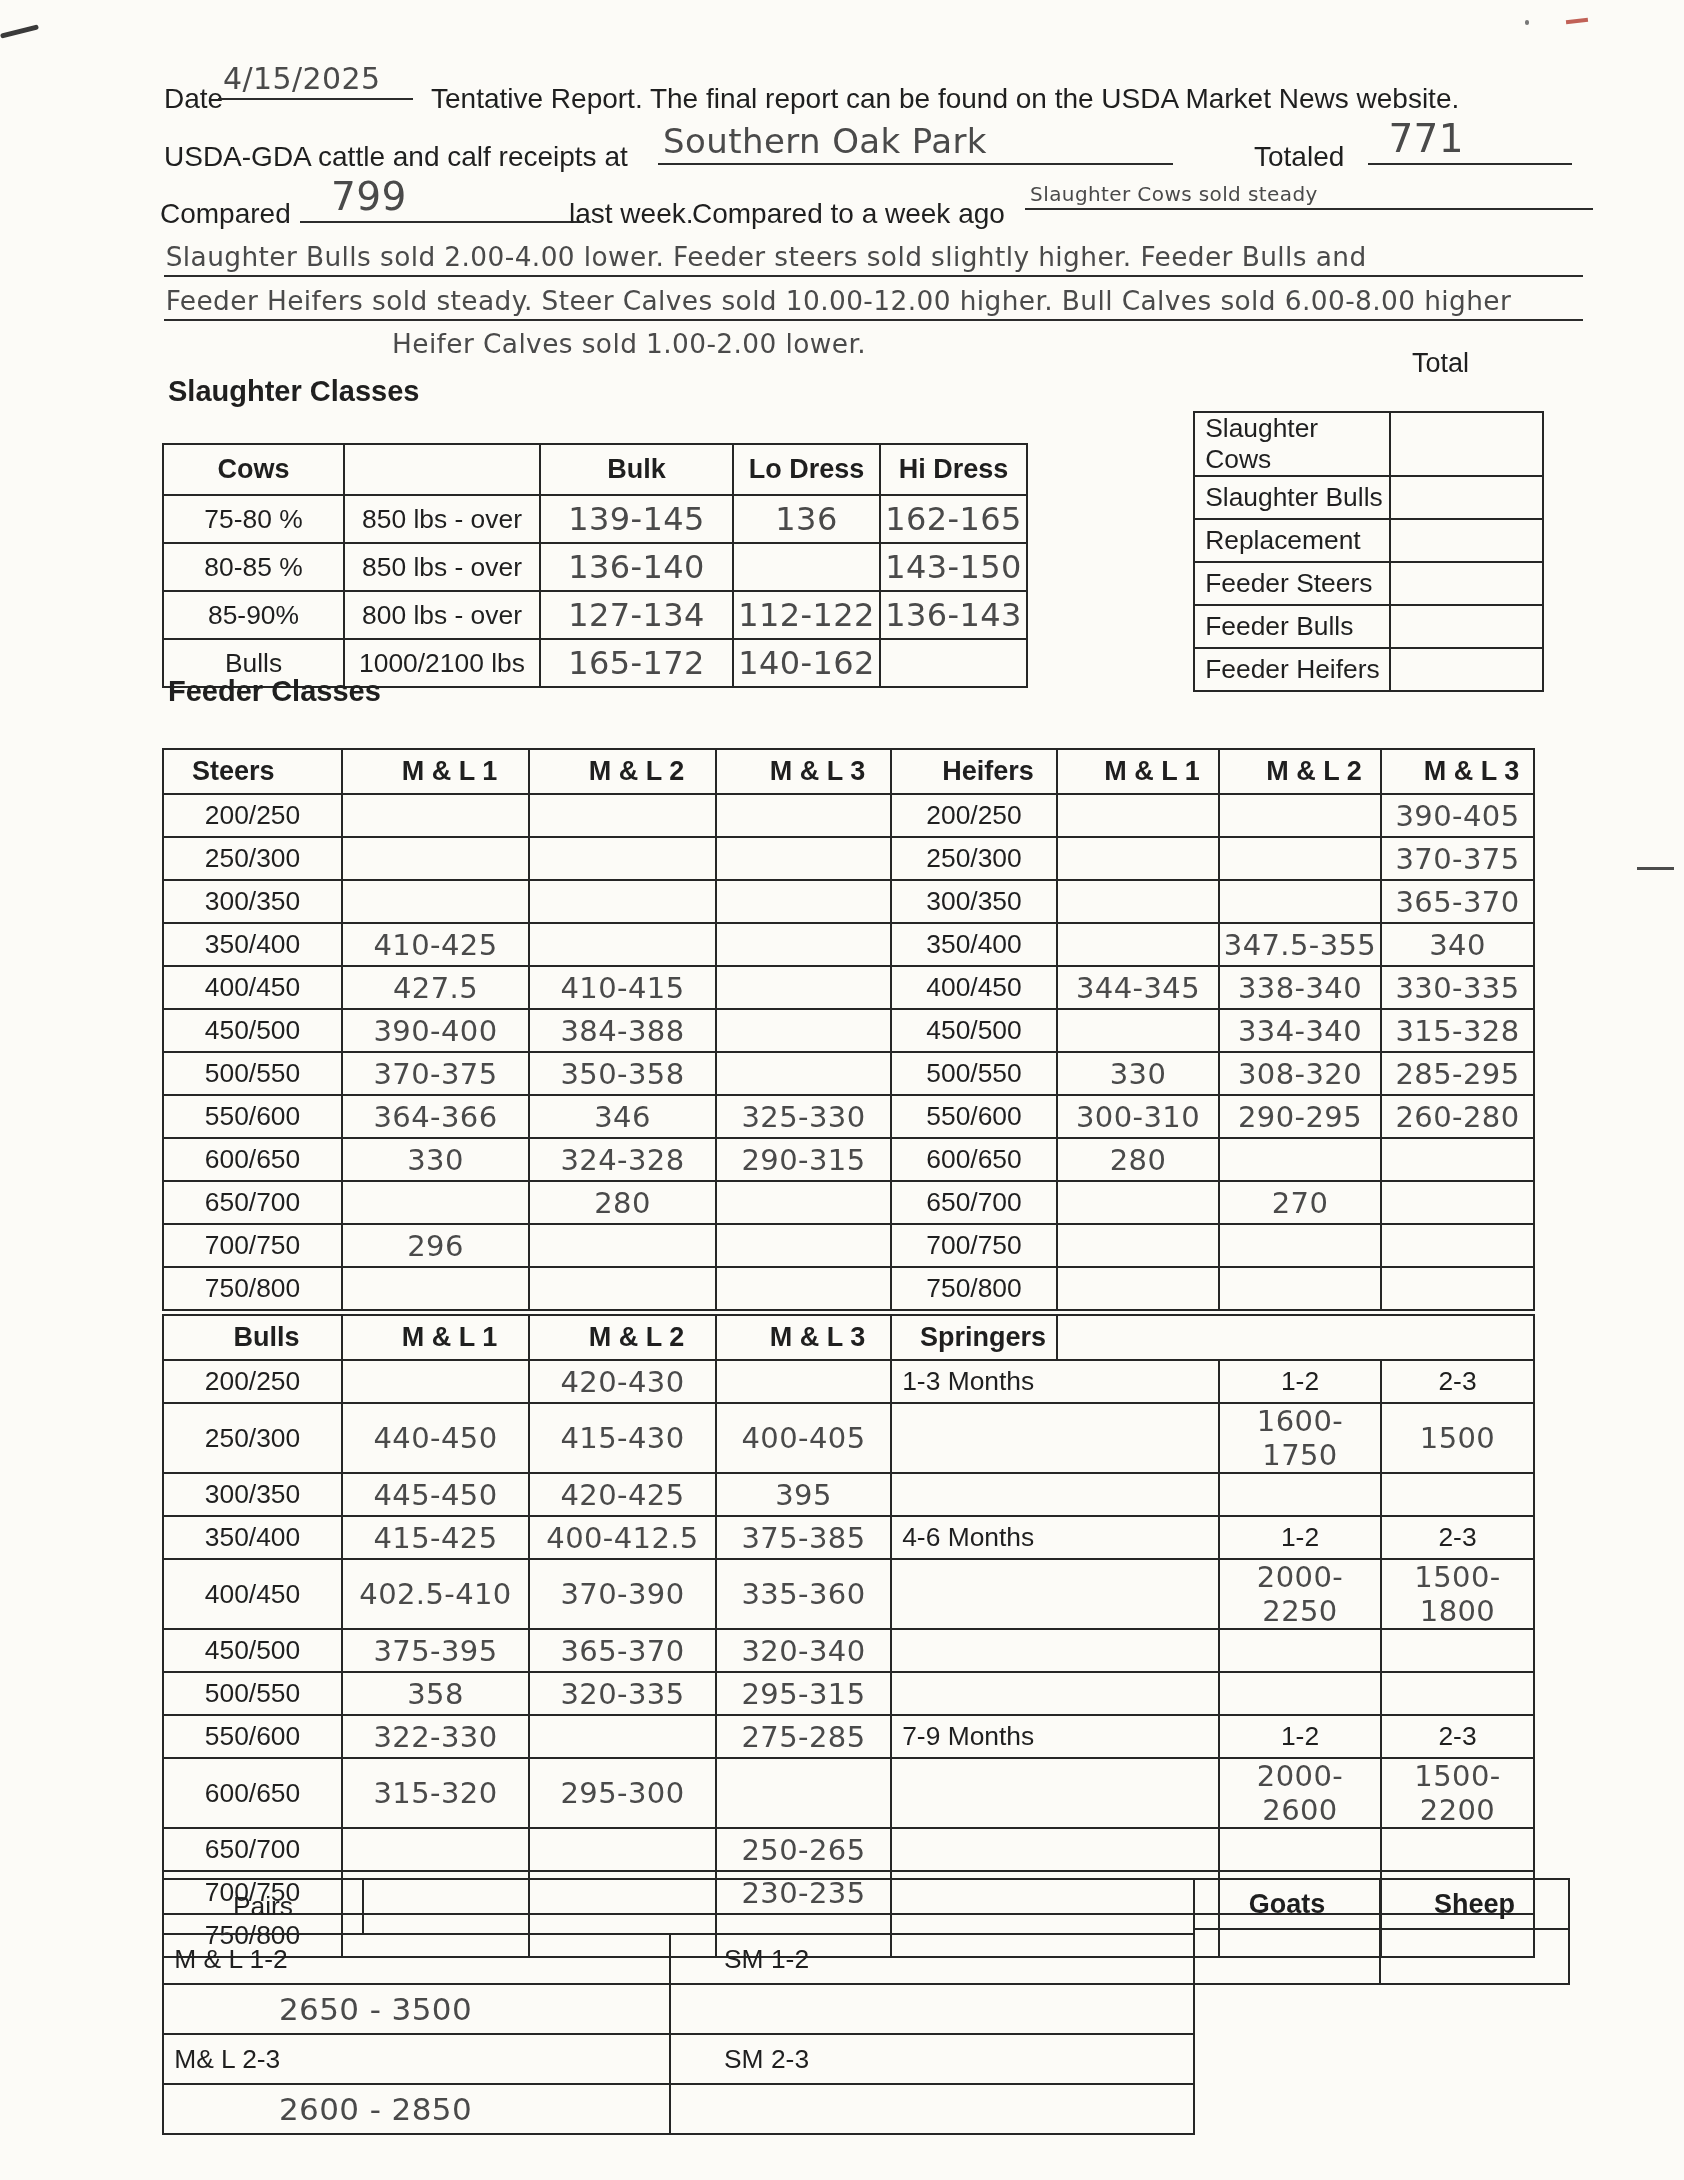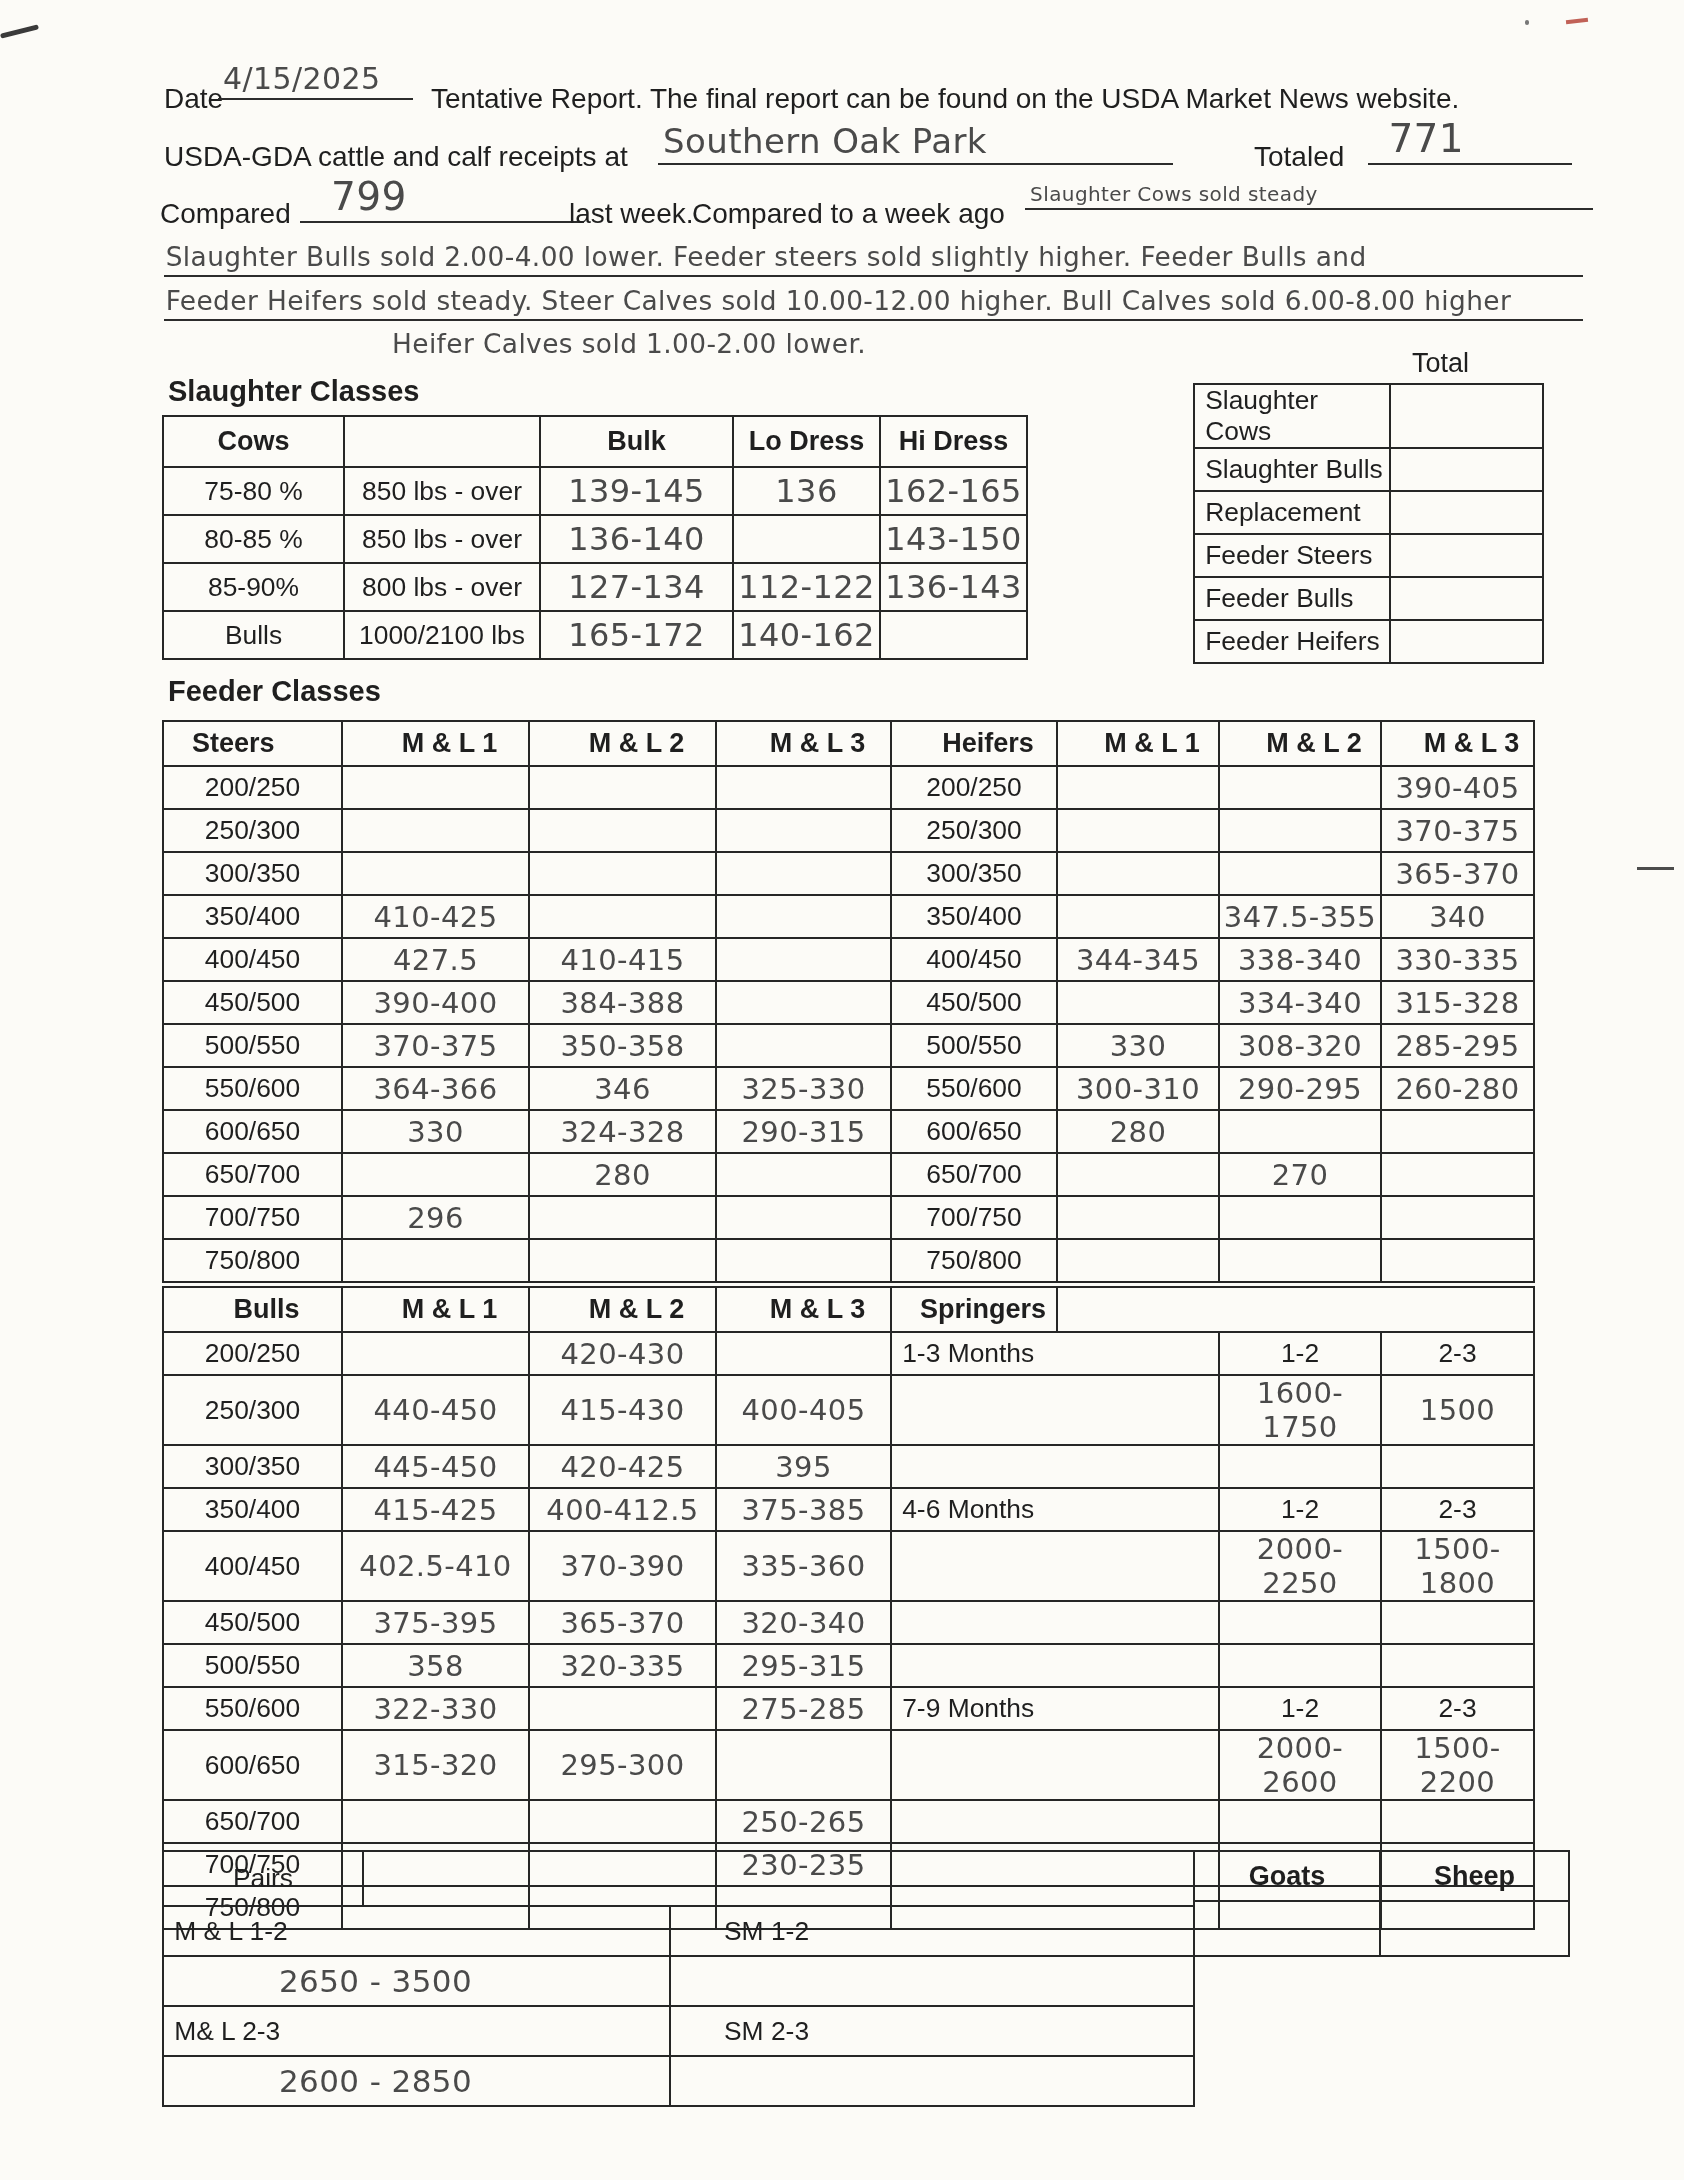--- a/index.html
+++ b/index.html
@@ -11,21 +11,21 @@
   .abs { position:absolute; white-space:nowrap; }
   .pr  { font-family:"Liberation Sans", sans-serif; color:#1f1f1f; }
   .b   { font-weight:400; }
   .hw  {
     font-family:"DejaVu Sans", sans-serif; color:#4a4a4a;
     font-weight:400; letter-spacing:0.4px;
   }
   .u { border-bottom:2.6px solid #2c2c2c; display:inline-block; padding:0 8.5px 1.7px 5.1px; }
   .fullline { border-bottom:2.6px solid #2c2c2c; display:inline-block; padding:0 0 3.4px 1.7px; }
 
-  table { position:absolute; border-collapse:collapse; table-layout:fixed; background:transparent; }
+  table { position:absolute; border-collapse:collapse; table-layout:fixed; background:transparent;margin-top:28px; }
   td {
     border:2.6px solid #262626; text-align:center; vertical-align:middle;
     overflow:visible; padding:0;
   }
   .left { text-align:left; padding-left:10.2px; }
 
   
   #slaughter-table td { font-size:26.4px; }
   #slaughter-table tr.hrow td { height:49px; font-size:27px; font-weight:700; }
   #slaughter-table tr.drow td { height:46px;border-radius:15px; }

